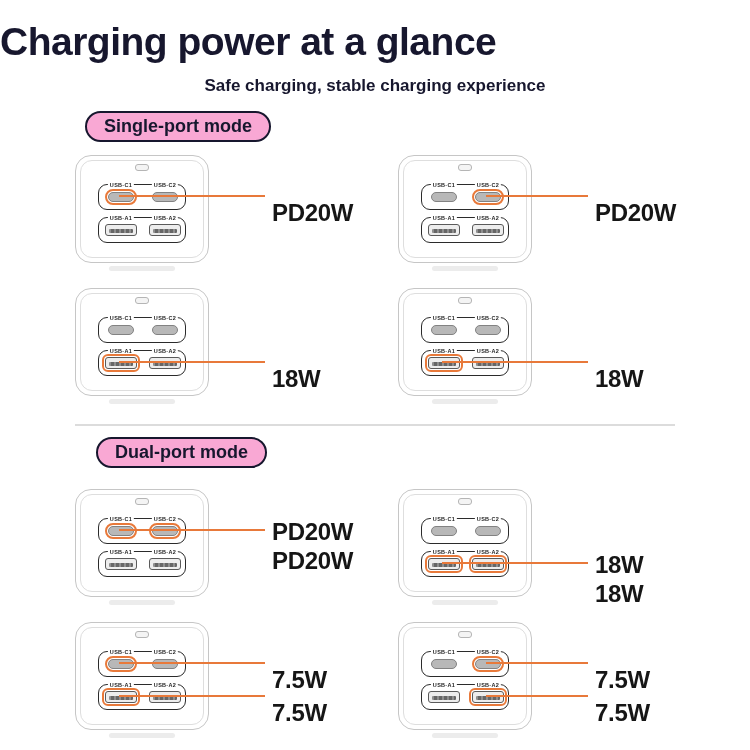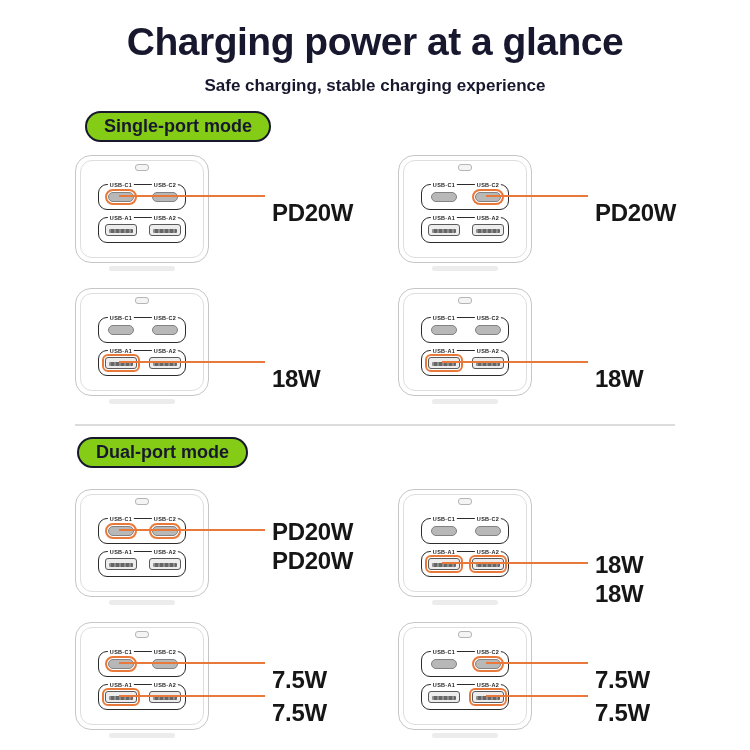--- a/index.html
+++ b/index.html
@@ -1,27 +1,27 @@
 <!DOCTYPE html>
 <html><head>
 <meta charset="utf-8">
 <style>
   html,body{margin:0;padding:0;background:#ffffff;}
   #page{position:relative;width:750px;height:750px;background:#ffffff;overflow:hidden;
         font-family:"Liberation Sans",sans-serif;}
 
   
-  .title{position:absolute;top:20px;left:0;width:100%;text-align:center;
+  .title{position:absolute;top:20px;left:0;width:100%;text-align:left;
          font-size:39px;font-weight:bold;letter-spacing:-0.5px;color:#17172e;}
   .subtitle{position:absolute;top:76px;left:0;width:100%;text-align:center;
             font-size:17px;font-weight:bold;color:#17172e;}
 
   
   .pill{position:absolute;border:2.5px solid #17172e;border-radius:999px;
-        padding:3px 17px;font-size:18px;font-weight:bold;color:#17172e;background:#84cc16;}
+        padding:3px 17px;font-size:18px;font-weight:bold;color:#17172e;background:#f9a8d4;}
   .divider{position:absolute;left:75px;top:424px;width:600px;height:2px;background:#dcdcdc;}
 
   
   .figure{position:absolute;width:140px;height:120px;}
   .charger{position:absolute;left:0;top:0;width:132px;height:106px;background:#fff;
            border:1.5px solid #c6c6c6;border-radius:16px;}
   .ear{position:absolute;width:14px;height:14px;border:1.5px solid #cfcfcf;border-radius:4px;
        background:#fff;z-index:-1;}
   .ear.tl{left:-3px;top:-3px}.ear.tr{right:-3px;top:-3px}
   .ear.bl{left:-3px;bottom:-3px}.ear.br{right:-3px;bottom:-3px}
@@ -180,21 +180,21 @@
             <i class="tongue"></i>
           </span>
       </div>
       <div class="refl"></div>
     </div>
   </div>
   <div class="aline" style="left:442px;top:361px;width:146px"></div>
   <div class="wlabel" style="left:595px;top:362px">18W</div>
 
   <div class="divider"></div>
-  <div class="pill" style="left:77px;top:437px">Dual-port mode</div>
+  <div class="pill" style="left:96px;top:437px">Dual-port mode</div>
 
   <div class="figure" style="left:75px;top:489px">
     <div class="charger">
       <i class="ear tl"></i>
         <i class="ear tr"></i>
         <i class="ear bl"></i>
         <i class="ear br"></i>
       <div class="face"></div>
       <div class="led"></div>
       <div class="panel c">

